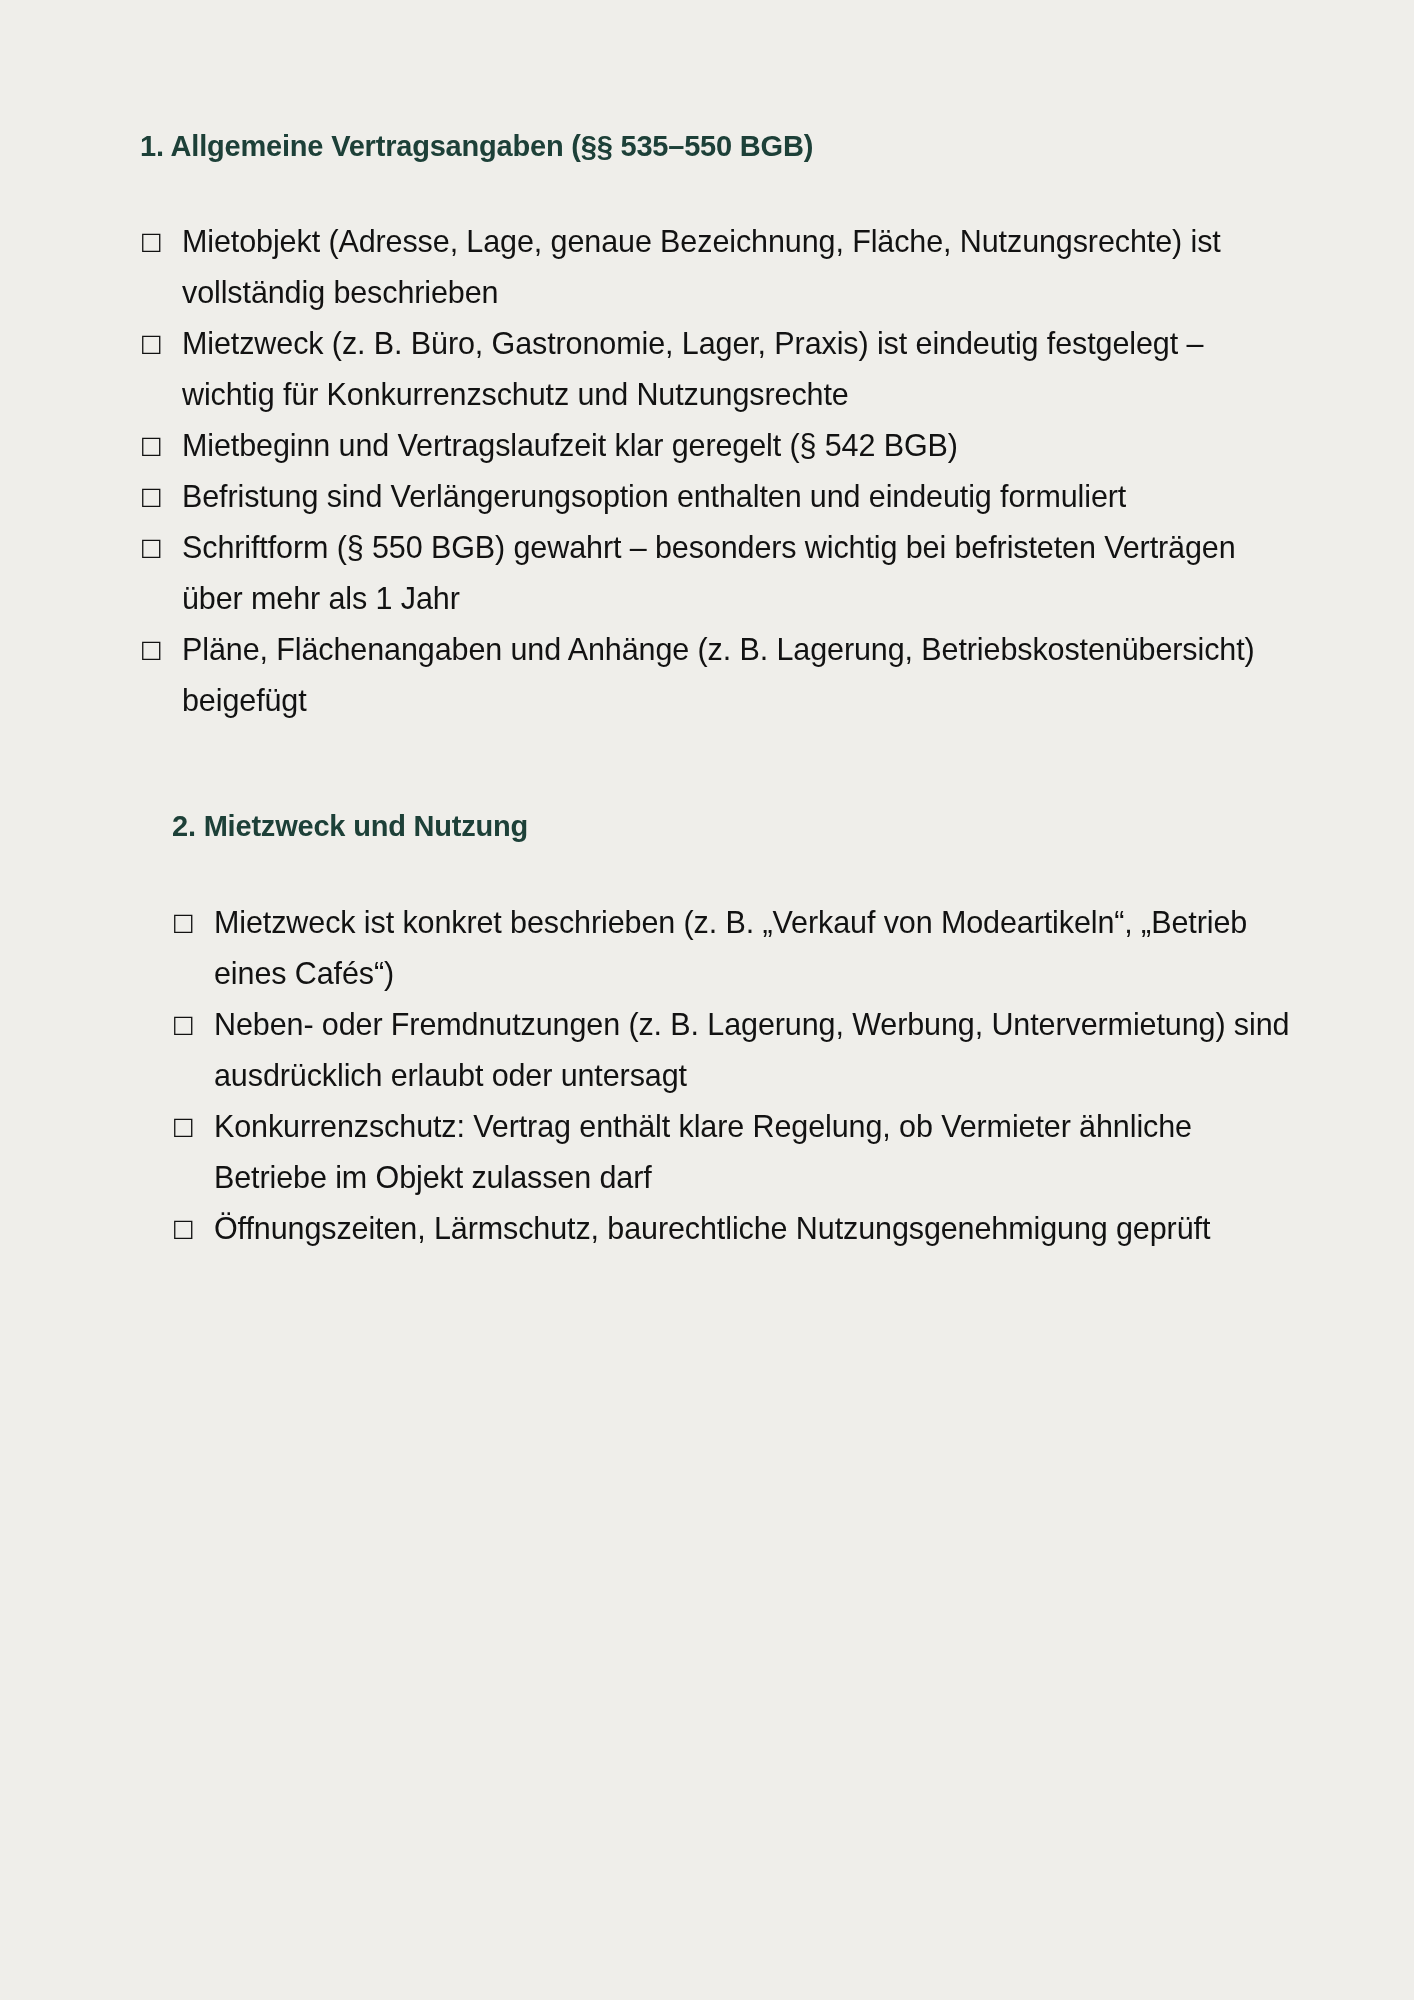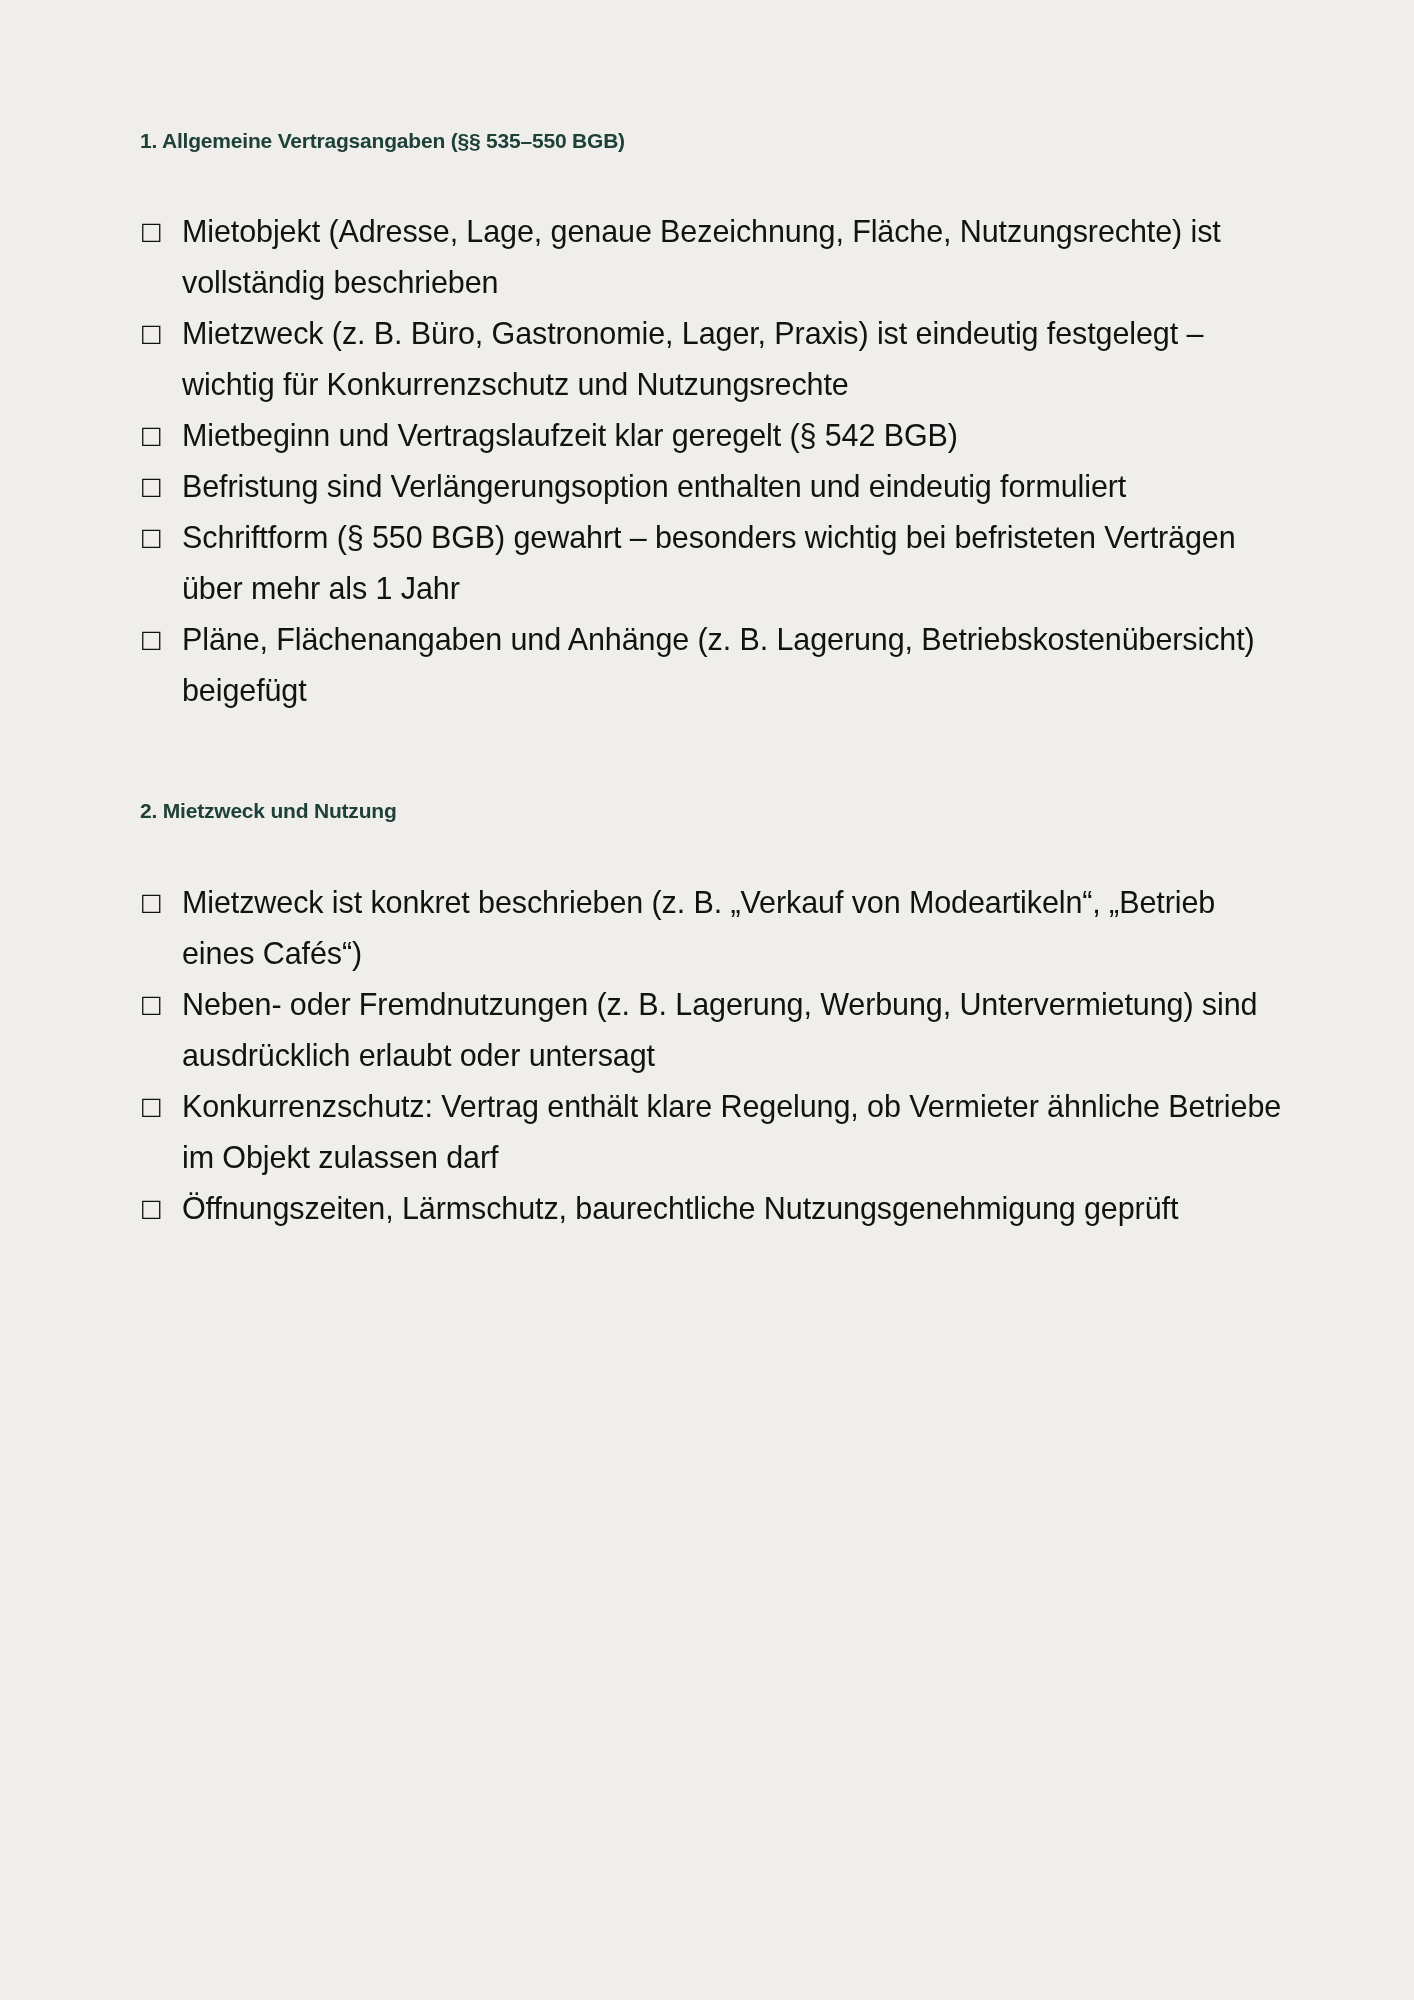--- a/index.html
+++ b/index.html
@@ -30,26 +30,27 @@
     top: 128px;
     width: 1150px;
   }
 
   .section {
     margin: 0 0 0 0;
   }
 
   .section + .section {
     margin-top: 82px;
+    margin-left: 32px;
   }
 
   .section-heading {
     font-family: "Liberation Sans", sans-serif;
     font-weight: 700;
-    font-size: 21px;
+    font-size: 29px;
     letter-spacing: -0.2px;
     color: #1d4038;
     margin: 0 0 52px 0;
     line-height: 1.25;
   }
 
   .checklist {
     list-style: none;
     margin: 0;
     padding: 0;

